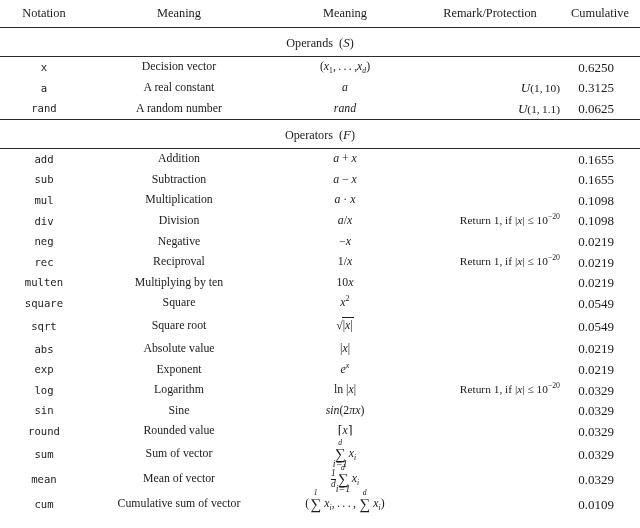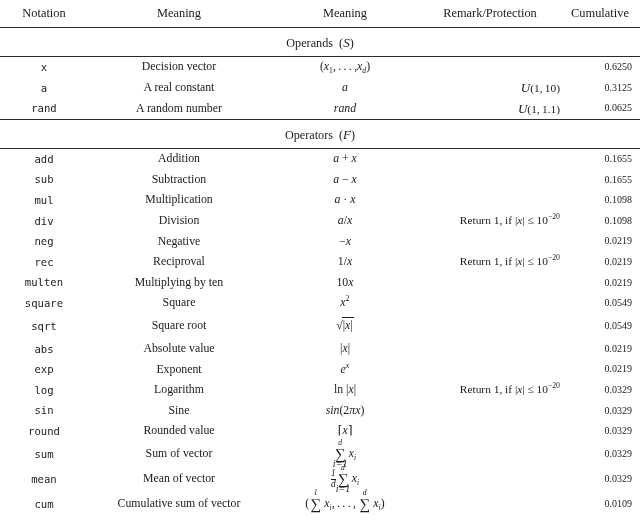--- a/index.html
+++ b/index.html
@@ -58,21 +58,21 @@
 
   tr.data-row td { height: 20.6px; }
   tr.data-row td.notation {
     text-align: center;
     font-family: "DejaVu Sans Mono", "Liberation Mono", monospace;
     font-size: 10.6px;
   }
   tr.data-row td.meaning { text-align: center; font-size: 11.8px; margin-top: 44px; }
   tr.data-row td.syntax  { text-align: center; font-size: 11.8px; }
   tr.data-row td.remark  { text-align: right; font-size: 11.4px; }
-  tr.data-row td.prob    { text-align: right; font-size: 10px; padding-right: 8px; }
+  tr.data-row td.prob    { text-align: center; font-size: 13px; padding-right: 8px; }
 
   tr.tall td { height: 25px; }
 
   .mi { font-style: italic; }
   .scr {
     font-family: "Liberation Serif", serif;
     font-style: italic;
     font-size: 13px;
   }
   sup { font-size: 0.68em; vertical-align: super; line-height: 0; }

